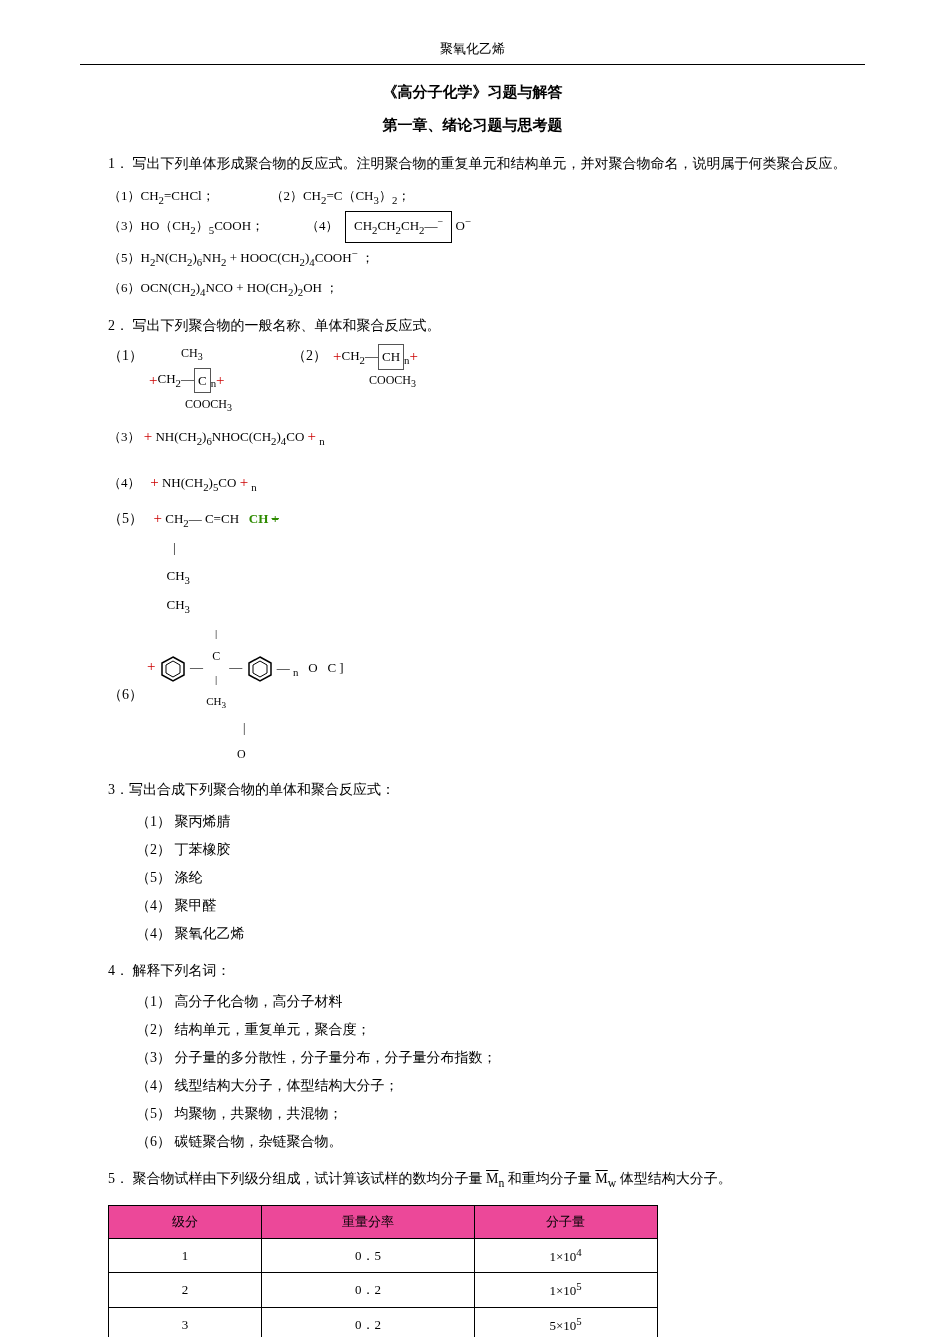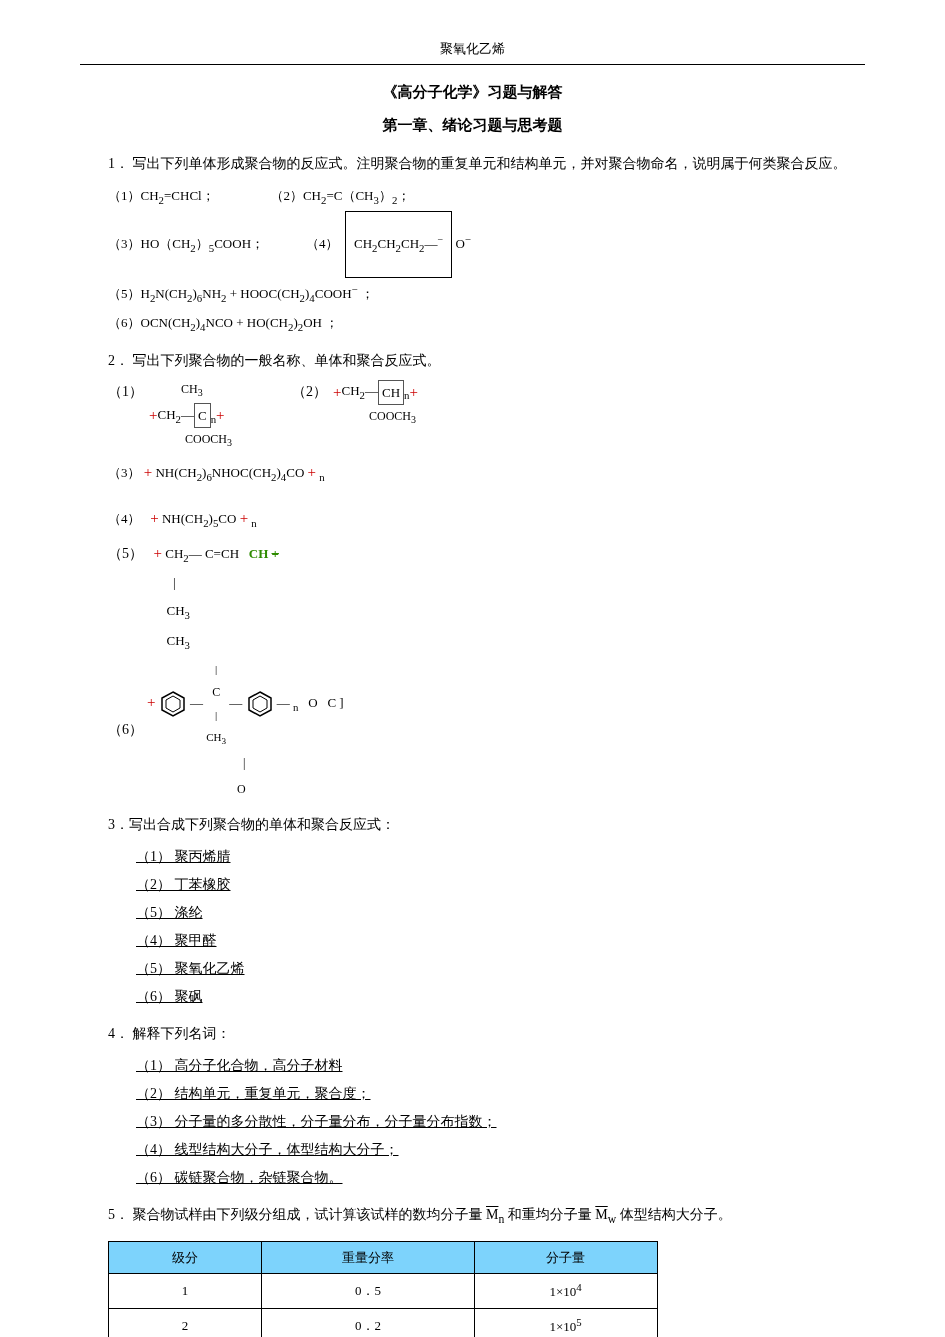--- a/index.html
+++ b/index.html
@@ -45,41 +45,40 @@
       margin-bottom: 4px;
       line-height: 1.9;
     }
     .sub-item {
       margin-left: 2em;
       line-height: 2;
     }
     .sub-item2 {
       margin-left: 4em;
       line-height: 2;
-      text-decoration: underline;
     }
     .chem-formula {
       font-family: "Times New Roman", serif;
       font-size: 13px;
     }
     
     table {
       border-collapse: collapse;
       margin: 10px 0;
       width: 70%;
       margin-left: 2em;
     }
     table th, table td {
       border: 1px solid #000;
       padding: 4px 20px;
       text-align: center;
       font-size: 13px;
     }
     table th {
-      background: #7dd3fc;
+      background: #ec4899;
       font-weight: normal;
     }
     .q5-intro {
       text-indent: 2em;
       line-height: 1.9;
       margin-bottom: 6px;
     }
   </style>
 </head>
 <body>
@@ -106,21 +105,21 @@
       <span class="chem-formula">
         （2）CH<sub>2</sub>=C（CH<sub>3</sub>）<sub>2</sub>；
       </span>
     </div>
     <div class="sub-item">
       <span class="chem-formula">（3）HO（CH<sub>2</sub>）<sub>5</sub>COOH；</span>
       &nbsp;&nbsp;&nbsp;&nbsp;&nbsp;&nbsp;&nbsp;&nbsp;&nbsp;&nbsp;
       <span class="chem-formula">
         （4）&nbsp;
         
-        <span style="display:inline-block; border:1px solid #000; padding:18px 8px; vertical-align:middle; font-family:'Times New Roman',serif; font-size:13px;">
+        <span style="display:inline-block; border:1px solid #000; padding:0 8px; vertical-align:middle; font-family:'Times New Roman',serif; font-size:13px;">
           CH<sub>2</sub>CH<sub>2</sub>CH<sub>2</sub>—<span style="vertical-align:super; font-size:10px;">−</span>
         </span>
         O<sup>−</sup>
       </span>
     </div>
     <div class="sub-item">
       <span class="chem-formula">（5）H<sub>2</sub>N(CH<sub>2</sub>)<sub>6</sub>NH<sub>2</sub> + HOOC(CH<sub>2</sub>)<sub>4</sub>COOH<sup>−</sup> ；</span>
     </div>
     <div class="sub-item">
       <span class="chem-formula">（6）OCN(CH<sub>2</sub>)<sub>4</sub>NCO + HO(CH<sub>2</sub>)<sub>2</sub>OH ；</span>
@@ -233,34 +232,34 @@
 
   <div class="question-block">
     <div class="question-intro">
       <span>3．写出合成下列聚合物的单体和聚合反应式：</span>
     </div>
     <div class="sub-item2">
       <div>（1）  聚丙烯腈</div>
       <div>（2）  丁苯橡胶</div>
       <div>（5）  涤纶</div>
       <div>（4）  聚甲醛</div>
-      <div>（5）  聚氧化乙烯</div>
-      <div>（6）  聚砜</div>
+      <div>（4）  聚氧化乙烯</div>
     </div>
   </div>
 
   <div class="question-block">
     <div class="question-intro">
       <span>4．    解释下列名词：</span>
     </div>
     <div class="sub-item2">
       <div>（1）  高分子化合物，高分子材料</div>
       <div>（2）  结构单元，重复单元，聚合度；</div>
       <div>（3）  分子量的多分散性，分子量分布，分子量分布指数；</div>
       <div>（4）  线型结构大分子，体型结构大分子；</div>
+      <div>（5）  均聚物，共聚物，共混物；</div>
       <div>（6）  碳链聚合物，杂链聚合物。</div>
     </div>
   </div>
 
   <div class="question-block">
     <div class="q5-intro">
       <span>5．  聚合物试样由下列级分组成，试计算该试样的数均分子量</span>
       <span style="font-style:normal;">
         <span style="text-decoration:overline;">M</span><sub>n</sub>
       </span>

